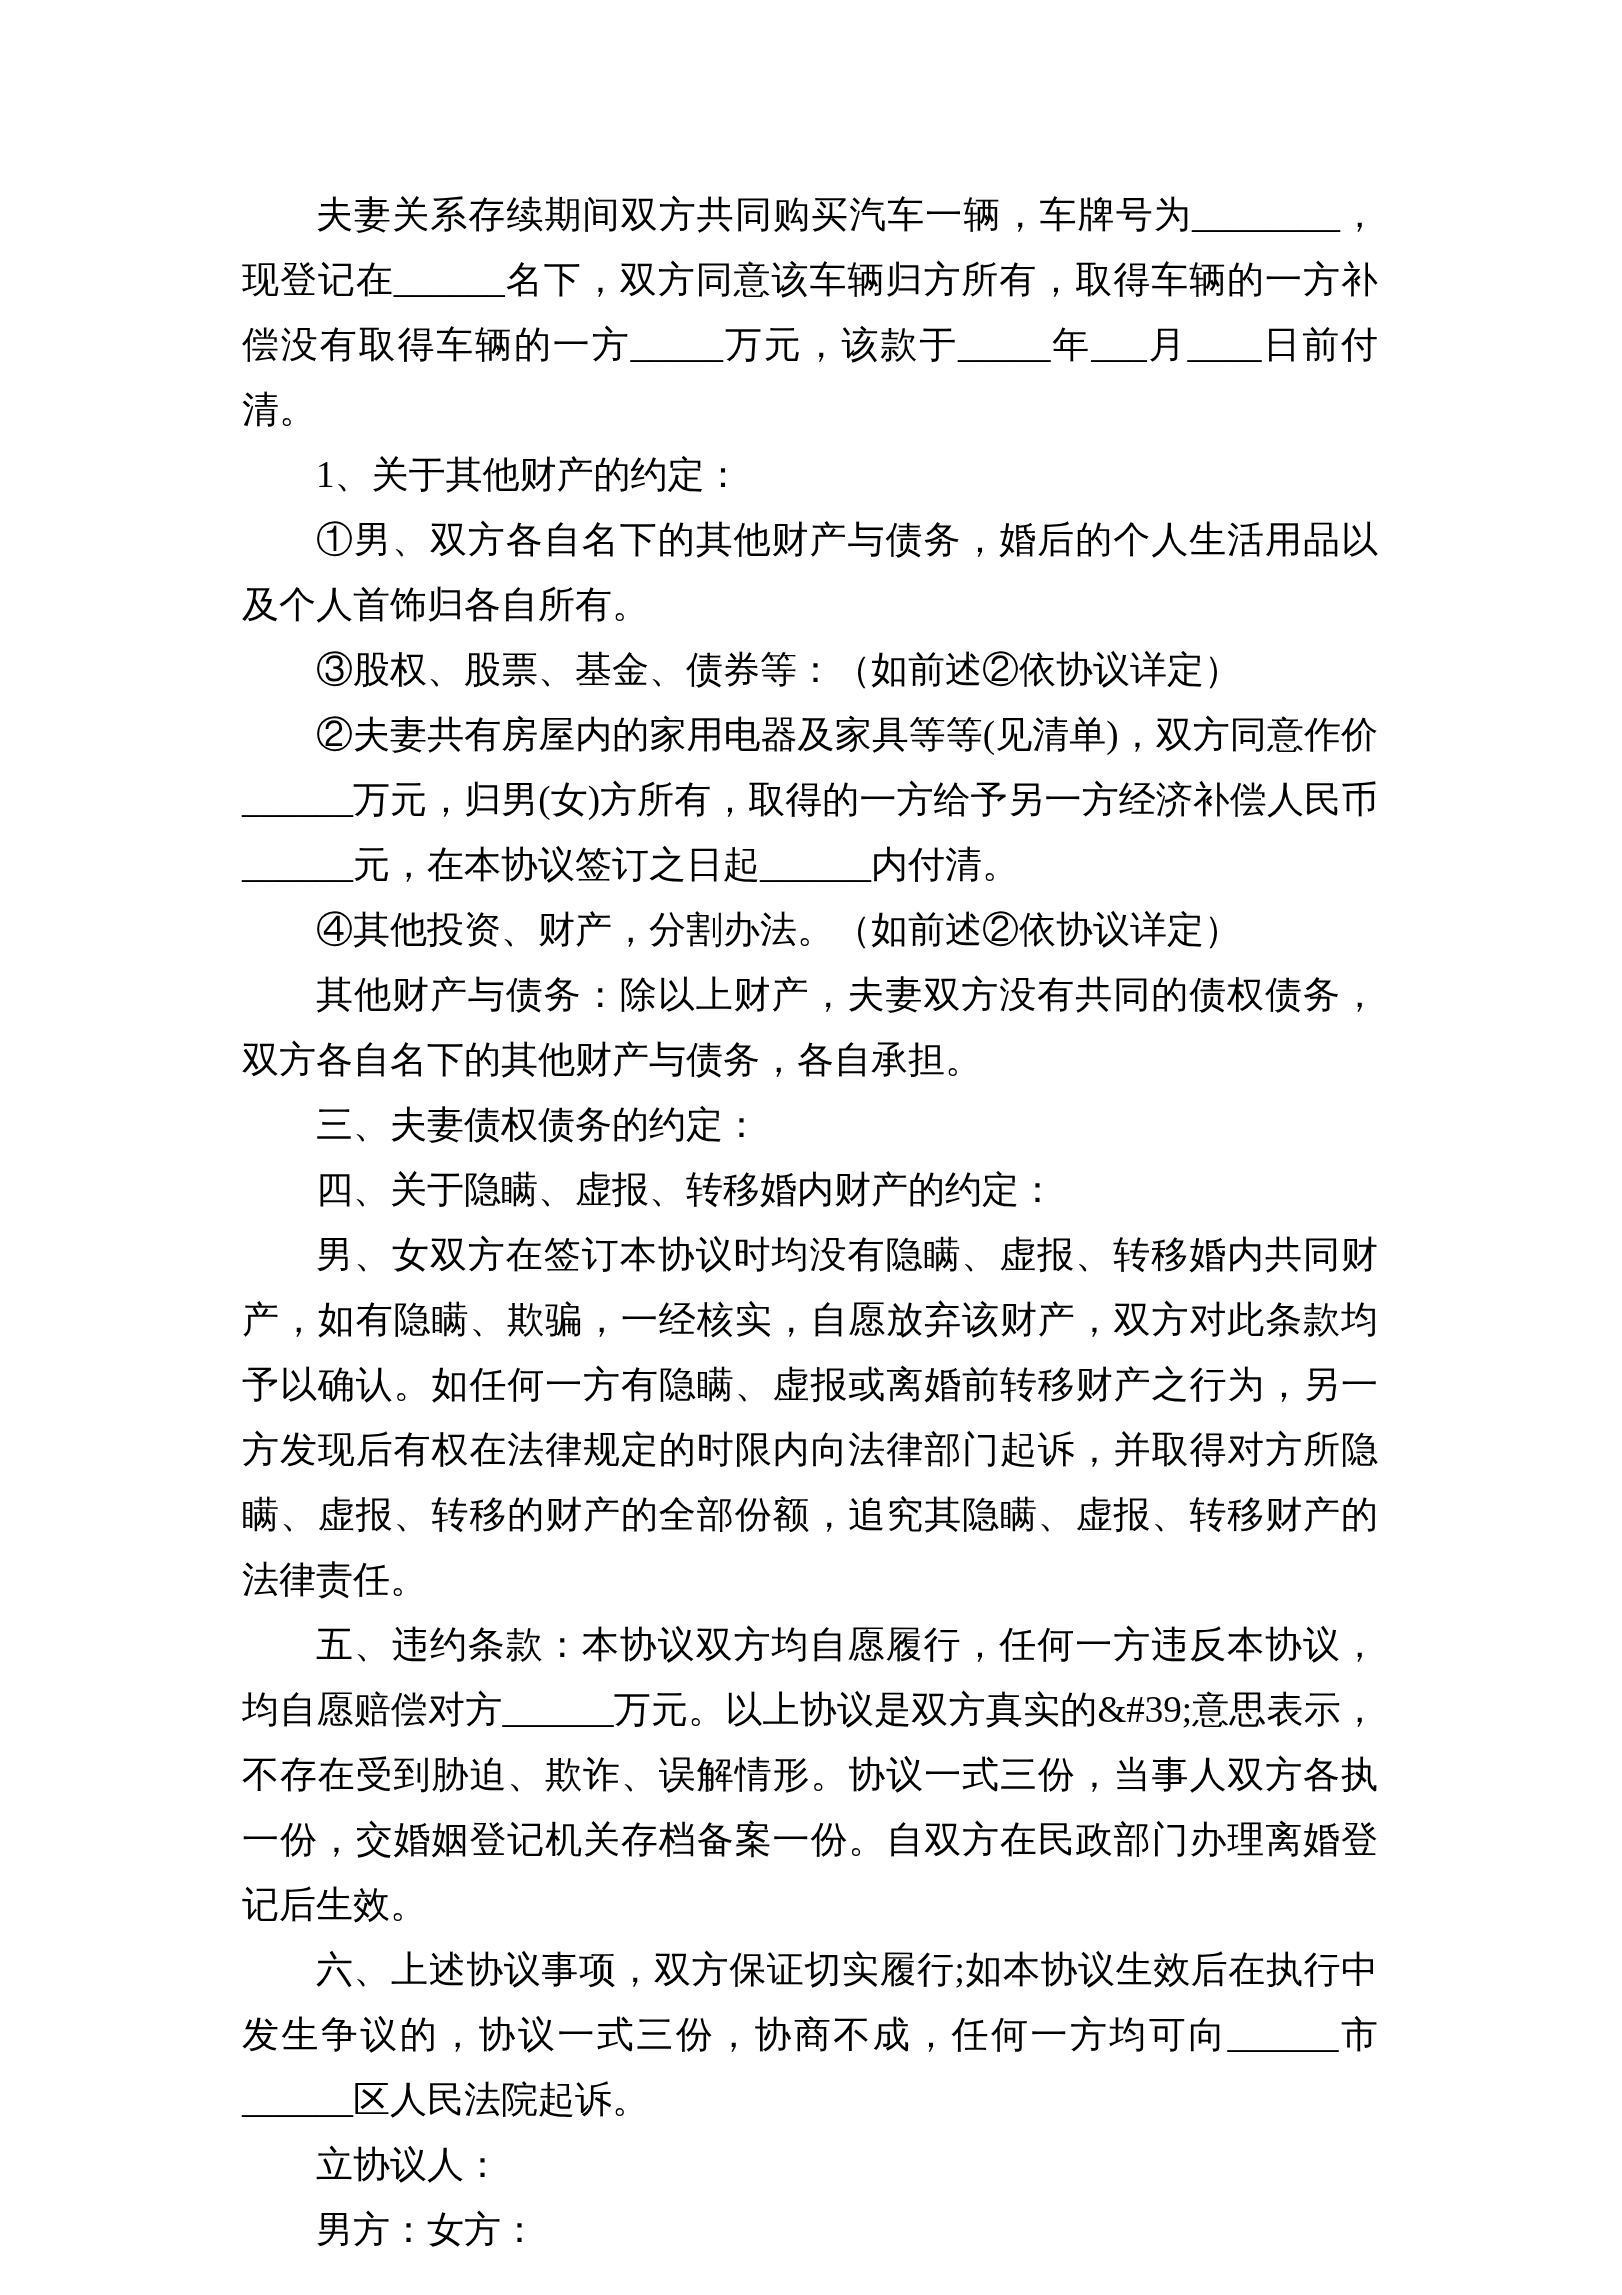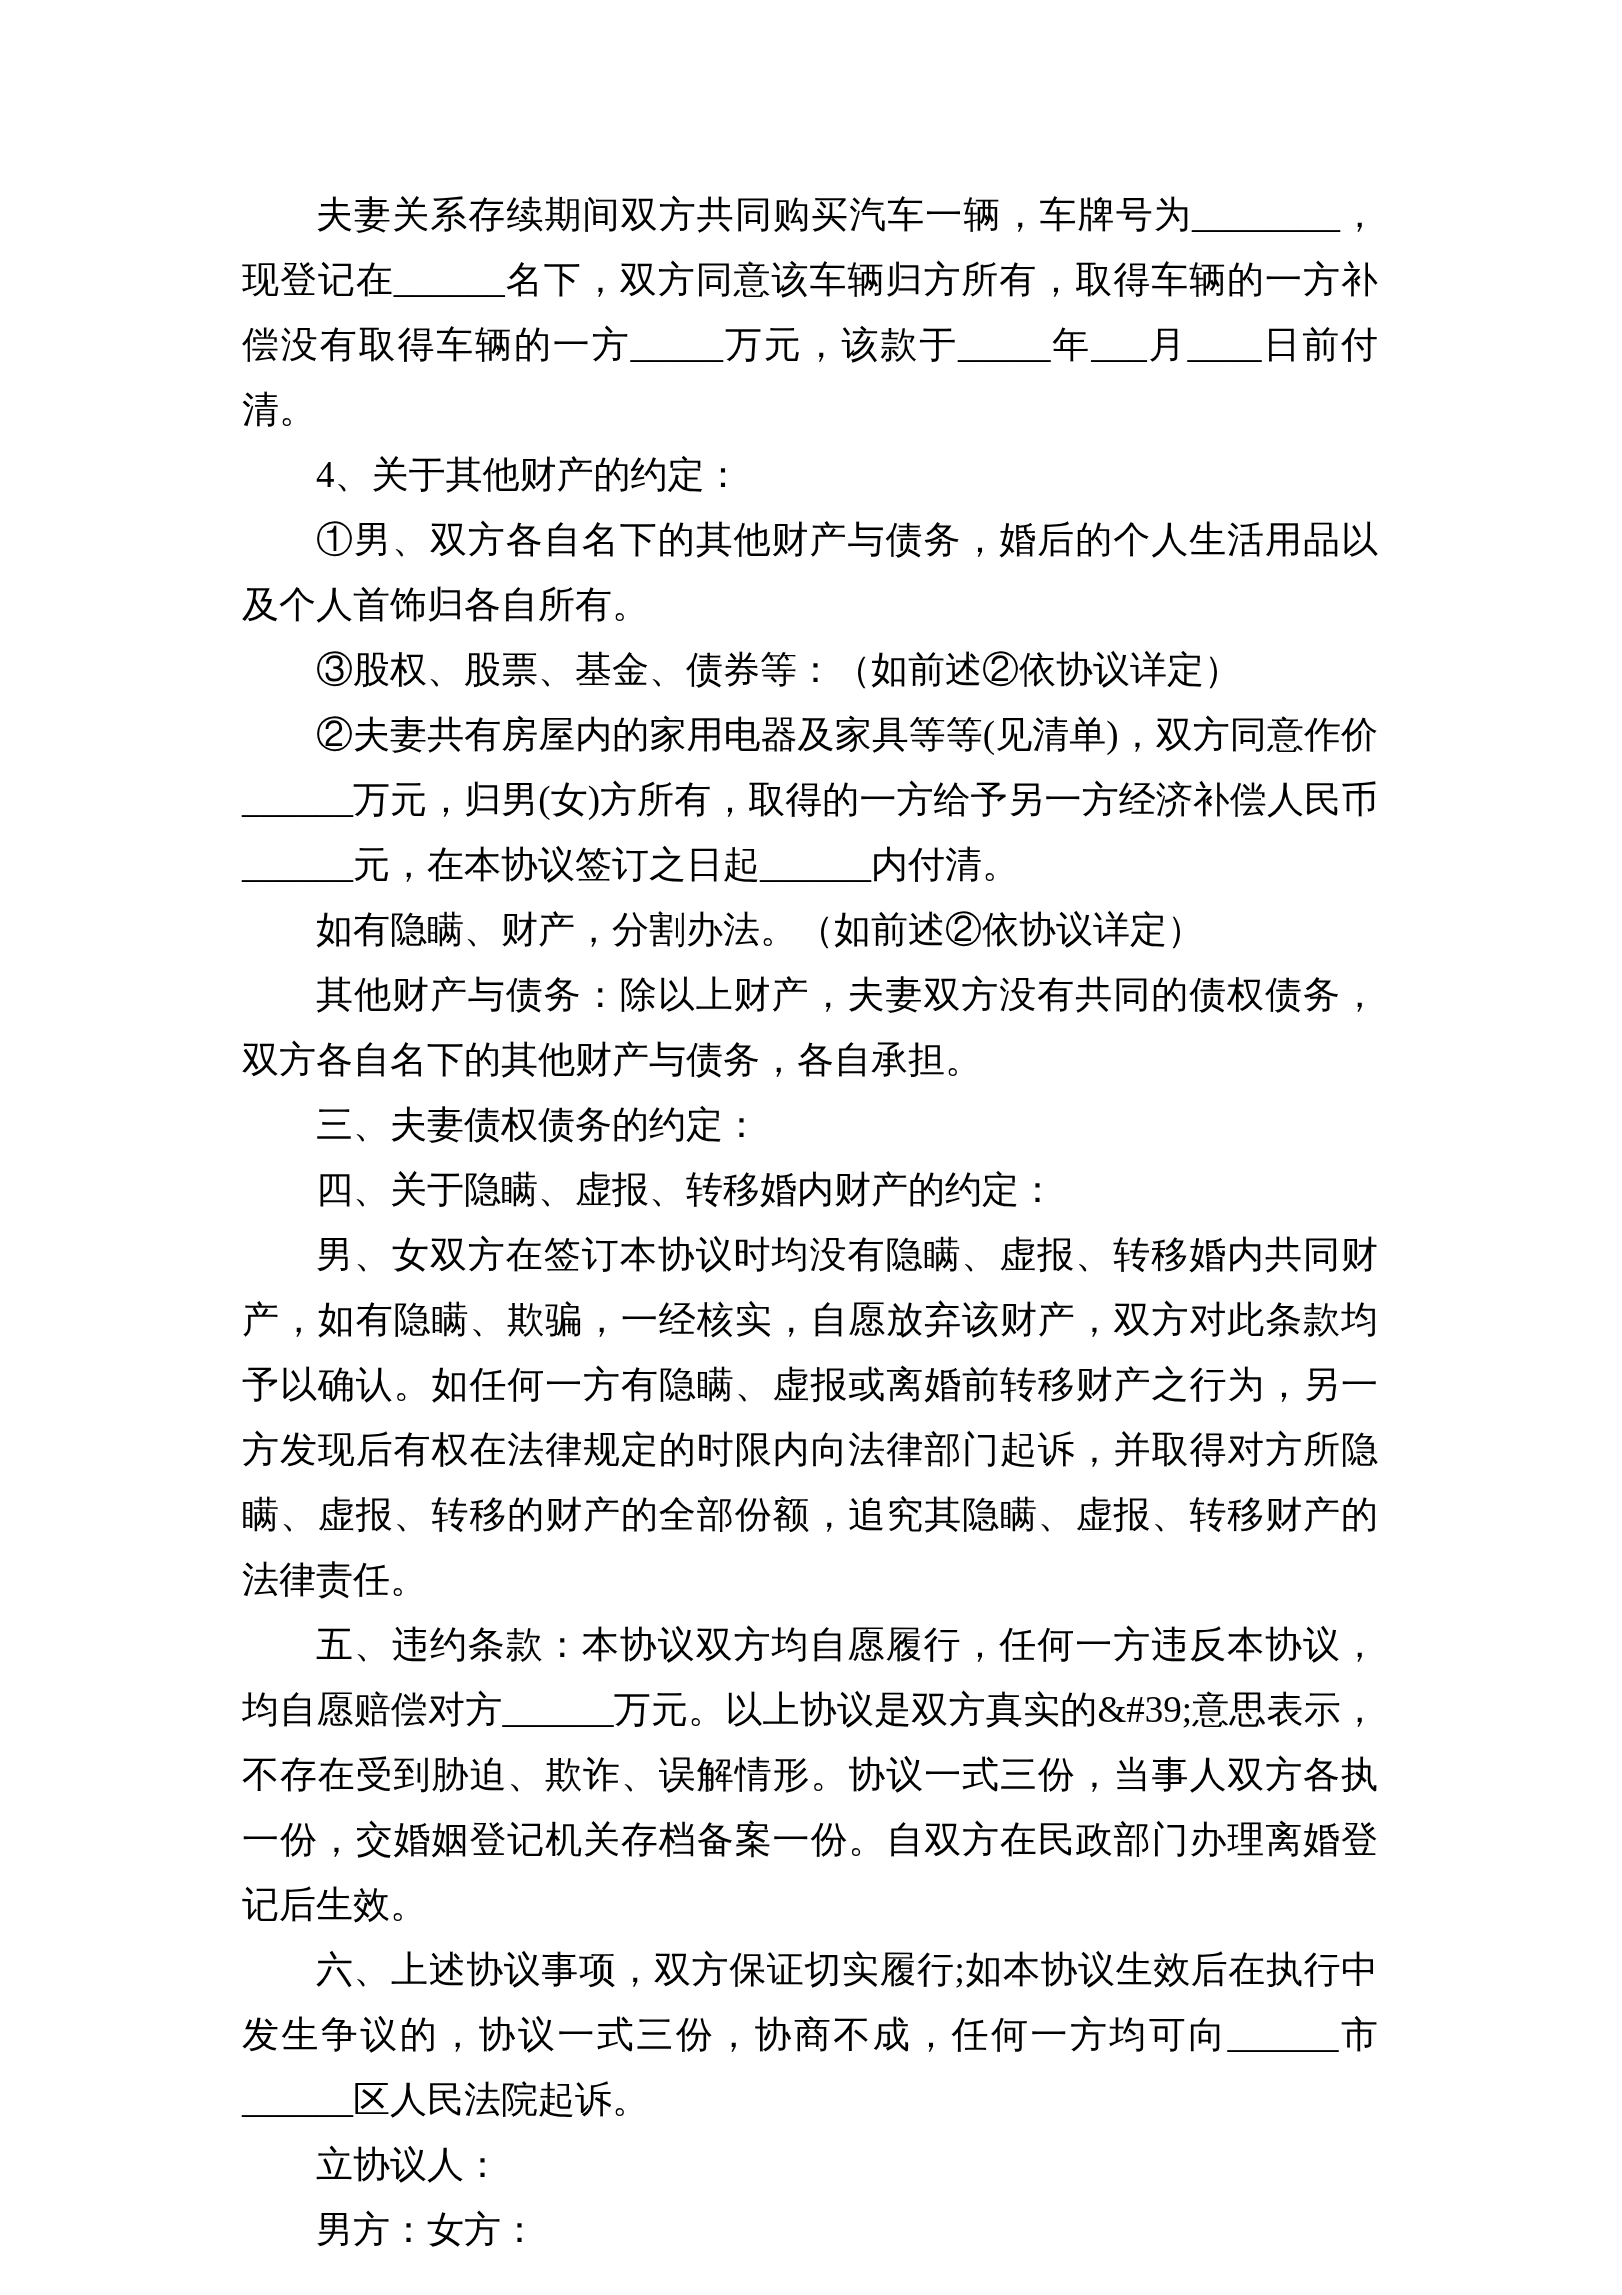--- a/index.html
+++ b/index.html
@@ -30,25 +30,25 @@
     word-break: normal;
     overflow-wrap: break-word;
   }
 </style>
 </head>
 <body>
 
 <div class="page">
   <div class="doc">
     <p>夫妻关系存续期间双方共同购买汽车一辆，车牌号为________，现登记在______名下，双方同意该车辆归方所有，取得车辆的一方补偿没有取得车辆的一方_____万元，该款于_____年___月____日前付清。</p>
-    <p>4、关于其他财产的约定：</p>
+    <p>1、关于其他财产的约定：</p>
     <p>①男、双方各自名下的其他财产与债务，婚后的个人生活用品以及个人首饰归各自所有。</p>
     <p>③股权、股票、基金、债券等：（如前述②依协议详定）</p>
     <p>②夫妻共有房屋内的家用电器及家具等等(见清单)，双方同意作价______万元，归男(女)方所有，取得的一方给予另一方经济补偿人民币______元，在本协议签订之日起______内付清。</p>
-    <p>如有隐瞒、财产，分割办法。（如前述②依协议详定）</p>
+    <p>④其他投资、财产，分割办法。（如前述②依协议详定）</p>
     <p>其他财产与债务：除以上财产，夫妻双方没有共同的债权债务，双方各自名下的其他财产与债务，各自承担。</p>
     <p>三、夫妻债权债务的约定：</p>
     <p>四、关于隐瞒、虚报、转移婚内财产的约定：</p>
     <p>男、女双方在签订本协议时均没有隐瞒、虚报、转移婚内共同财产，如有隐瞒、欺骗，一经核实，自愿放弃该财产，双方对此条款均予以确认。如任何一方有隐瞒、虚报或离婚前转移财产之行为，另一方发现后有权在法律规定的时限内向法律部门起诉，并取得对方所隐瞒、虚报、转移的财产的全部份额，追究其隐瞒、虚报、转移财产的法律责任。</p>
     <p>五、违约条款：本协议双方均自愿履行，任何一方违反本协议，均自愿赔偿对方______万元。以上协议是双方真实的&amp;#39;意思表示，不存在受到胁迫、欺诈、误解情形。协议一式三份，当事人双方各执一份，交婚姻登记机关存档备案一份。自双方在民政部门办理离婚登记后生效。</p>
     <p>六、上述协议事项，双方保证切实履行;如本协议生效后在执行中发生争议的，协议一式三份，协商不成，任何一方均可向______市______区人民法院起诉。</p>
     <p>立协议人：</p>
     <p>男方：女方：</p>
   </div>
 </div>

